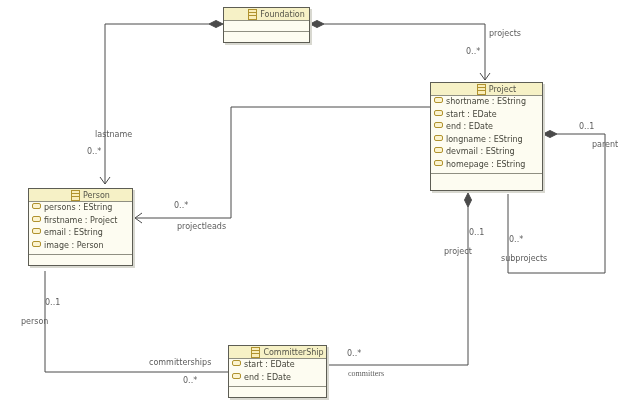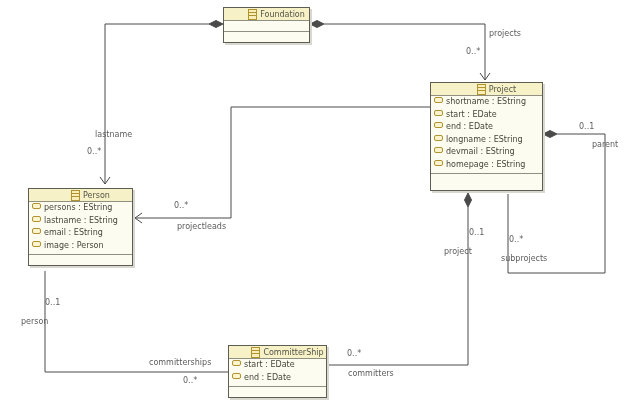--- a/index.html
+++ b/index.html
@@ -172,21 +172,21 @@
         </svg>
       <span>Person</span>
     </div>
     <div class="attrs">
       <div class="attr-row">
           <span class="attr-icon"></span>
           <span>persons : EString</span>
         </div>
       <div class="attr-row">
           <span class="attr-icon"></span>
-          <span>lastname : EString</span>
+          <span>firstname : Project</span>
         </div>
       <div class="attr-row">
           <span class="attr-icon"></span>
           <span>email : EString</span>
         </div>
       <div class="attr-row">
           <span class="attr-icon"></span>
           <span>image : Person</span>
         </div>
     </div>
@@ -227,21 +227,21 @@
   <div class="edge-label" style="left:579px;top:122px;">0..1</div>
   <div class="edge-label" style="left:592px;top:140px;">parent</div>
 
   <div class="edge-label" style="left:509px;top:235px;">0..*</div>
   <div class="edge-label" style="left:475px;top:254px;margin-left:26px;">subprojects</div>
 
   <div class="edge-label" style="left:469px;top:228px;">0..1</div>
   <div class="edge-label" style="left:444px;top:247px;">project</div>
 
   <div class="edge-label" style="left:347px;top:349px;">0..*</div>
-  <div class="edge-label" style="left:348px;top:369px;">committers</div>
+  <div class="edge-label" style="left:348px;top:369px;font-family:Liberation Serif, serif;">committers</div>
 
   <div class="edge-label" style="left:45px;top:298px;">0..1</div>
   <div class="edge-label" style="left:21px;top:317px;">person</div>
 
   <div class="edge-label" style="left:141px;top:358px;margin-left:8px;">committerships</div>
   <div class="edge-label" style="left:183px;top:376px;">0..*</div>
 
 </div>
 
 </body></html>

